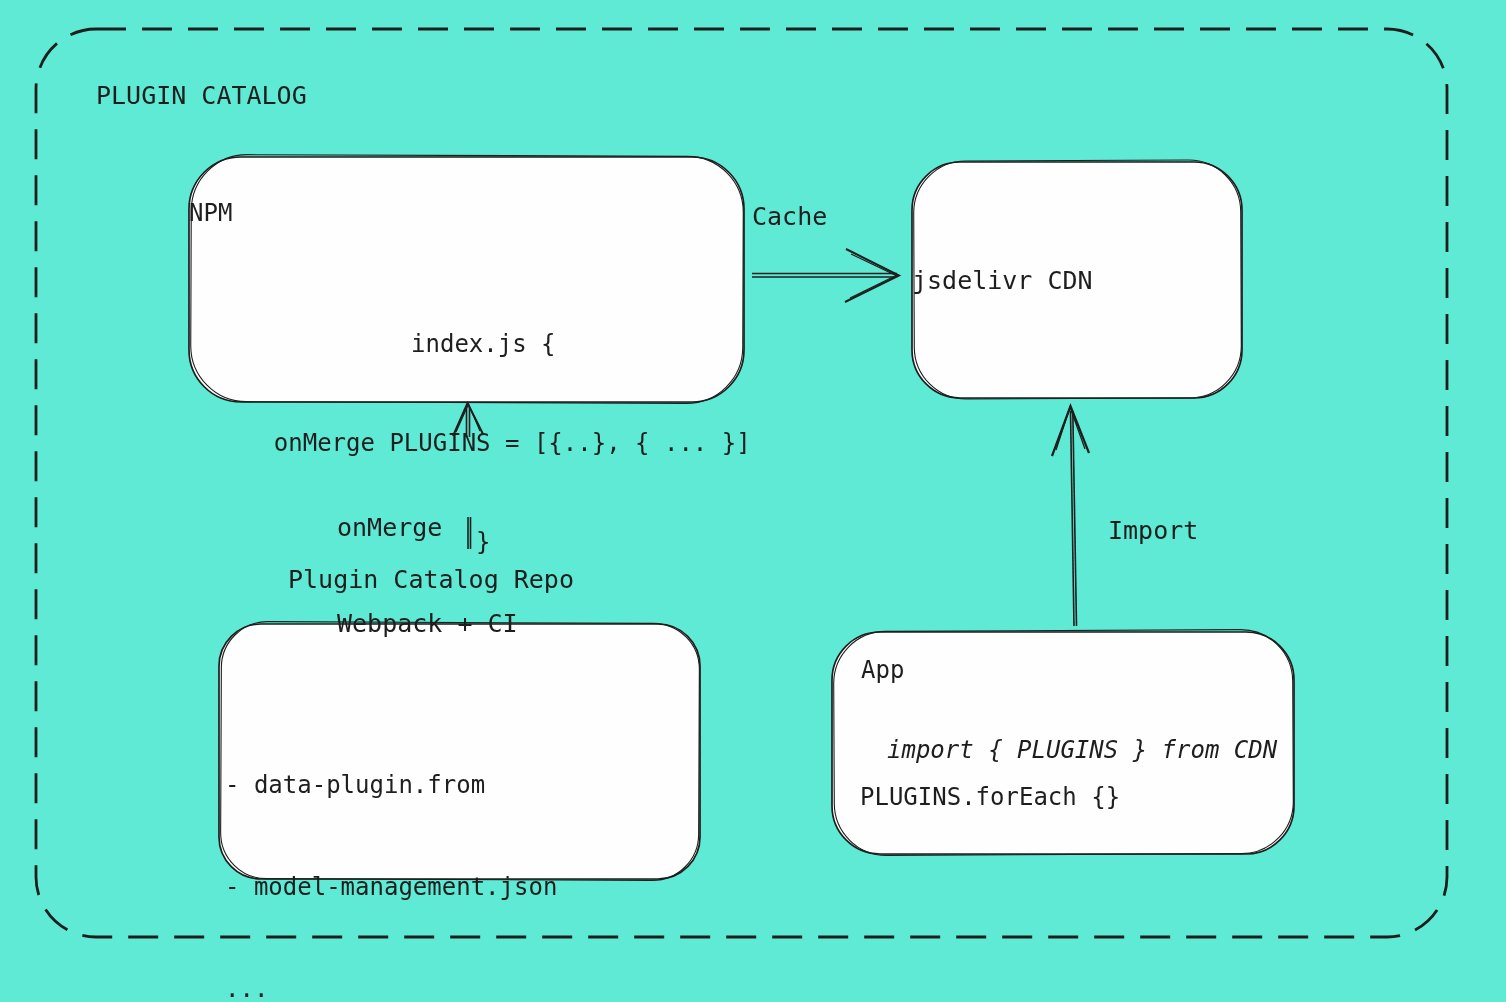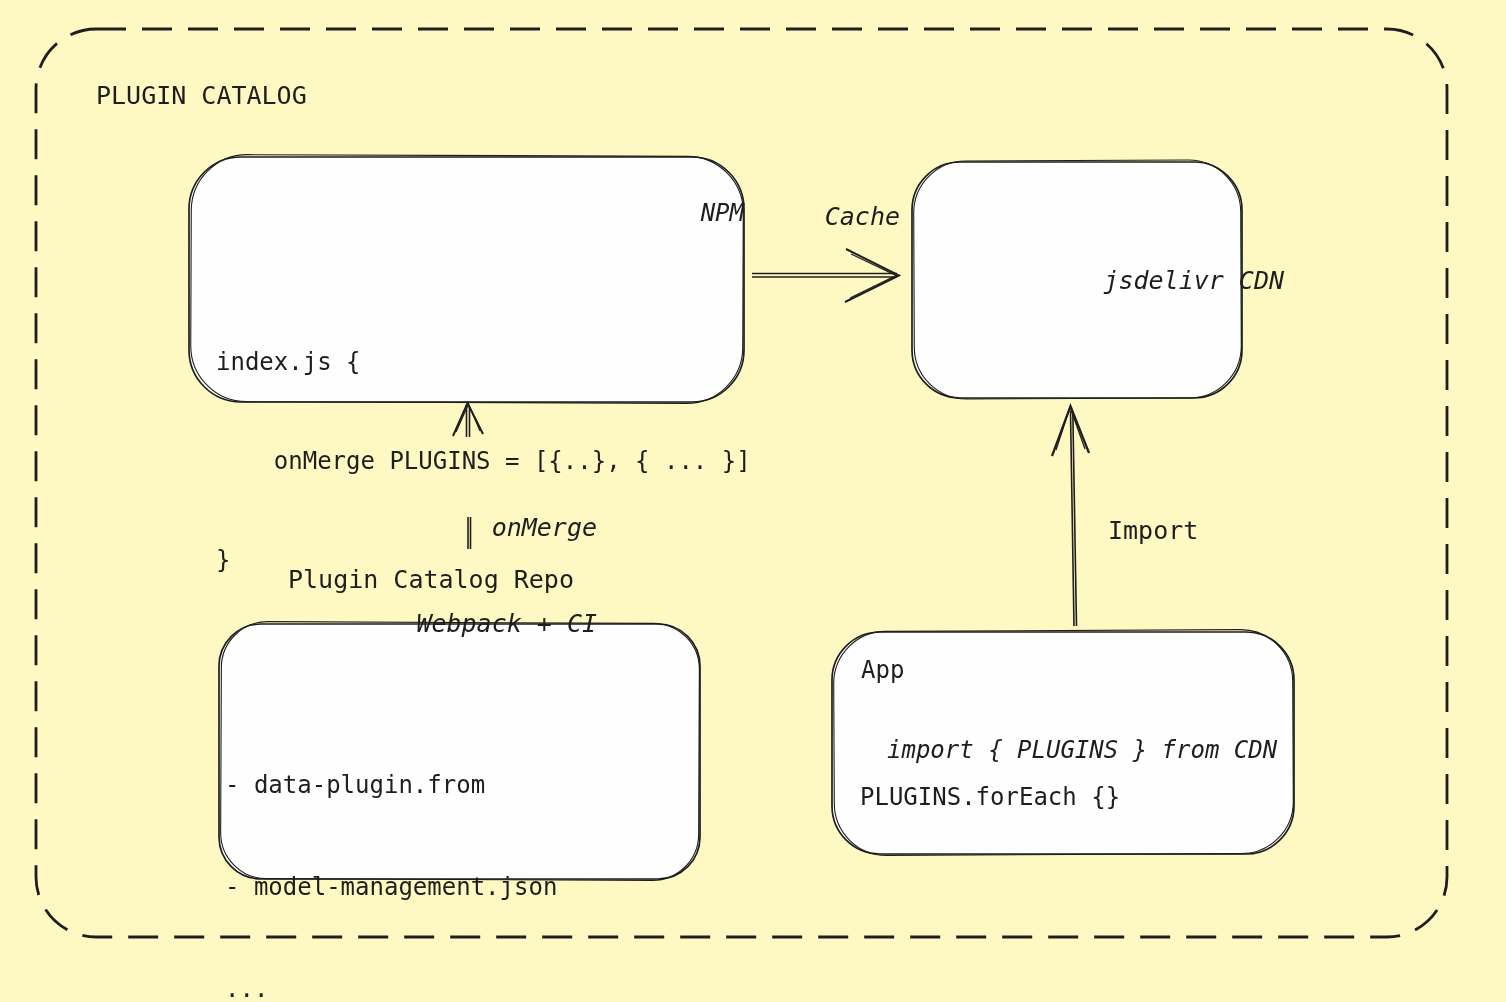--- a/index.html
+++ b/index.html
@@ -1,35 +1,35 @@
 <!DOCTYPE html>
 <html><head>
 <meta charset="utf-8">
 <style>
   html, body { margin: 0; padding: 0; background: #ffffff; }
   .canvas {
     position: relative;
     width: 1506px;
     height: 1002px;
-    background: #fef9c3;
+    background: #5eead4;
     overflow: hidden;
     font-family: "DejaVu Sans Mono", "Liberation Mono", monospace;
     color: #1e1e1e;
   }
   .canvas svg { position: absolute; left: 0; top: 0; }
   .t {
     position: absolute;
     font-family: "DejaVu Sans Mono", "Liberation Mono", monospace;
     color: #1e1e1e;
     white-space: pre;
     font-size: 25px;
     line-height: 30px;
   }
   .code { font-size: 24px; line-height: 33px; }
-  .center { text-align: right; font-style: italic; }
+  .center { text-align: left; }
   .repo-files { line-height: 34px; }
 </style>
 </head>
 <body>
 
 <div class="canvas">
 
   <svg width="1506" height="1002" viewBox="0 0 1506 1002">
 
     <rect x="36" y="29" width="1411" height="908" rx="60" ry="60" fill="none" stroke="#1e1e1e" stroke-width="2.8" stroke-dasharray="30 16"></rect>
@@ -77,21 +77,21 @@
       <path d="M1074 626 L1070.5 411" stroke-width="1.6"></path>
       <path d="M1076.5 626 L1072.8 411" stroke-width="1.6"></path>
       <path d="M1052 456 L1070.5 406 L1089 453" stroke-width="2.2"></path>
       <path d="M1056 450 L1070 407 L1085 449" stroke-width="1.3"></path>
     </g>
   </svg>
 
   <div class="t" style="left:96px; top:81px;">PLUGIN CATALOG</div>
 
   <div class="t code center" style="left:189px; top:197px; width:555px;">NPM</div>
-  <div class="t code" style="left:216px; top:280px;">
+  <div class="t code" style="left:216px; top:262px;text-align:center;">
     <div>index.js {</div>
     <div>    onMerge PLUGINS = [{..}, { ... }]</div>
     <div>}</div>
   </div>
 
   <div class="t center" style="left:912px; top:266px; width:372px;">jsdelivr CDN</div>
 
   <div class="t center" style="left:752px; top:202px; width:148px;">Cache</div>
 
   <div class="t center" style="left:337px; top:448px; width:260px; line-height:32px;">

